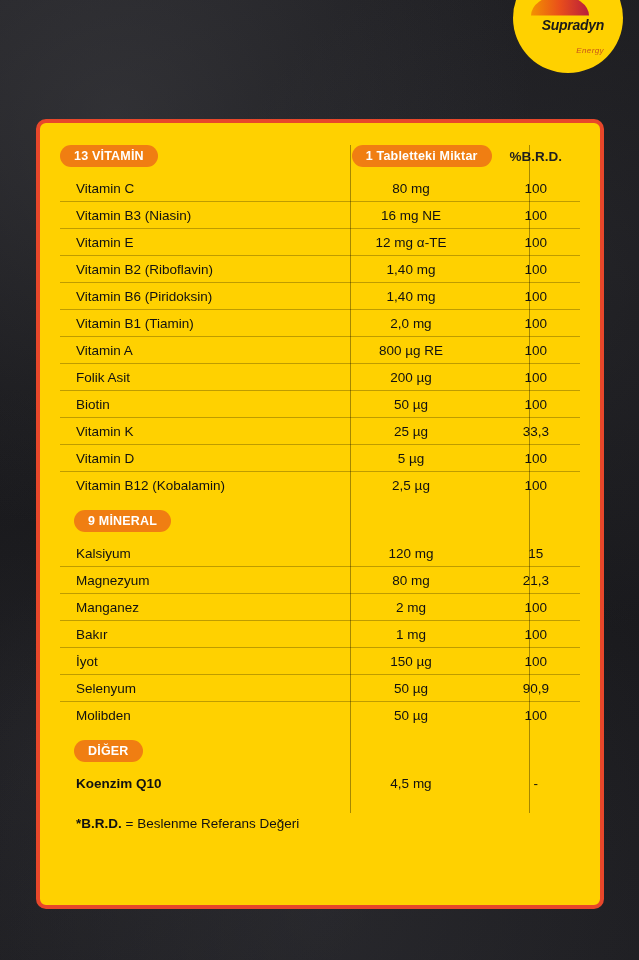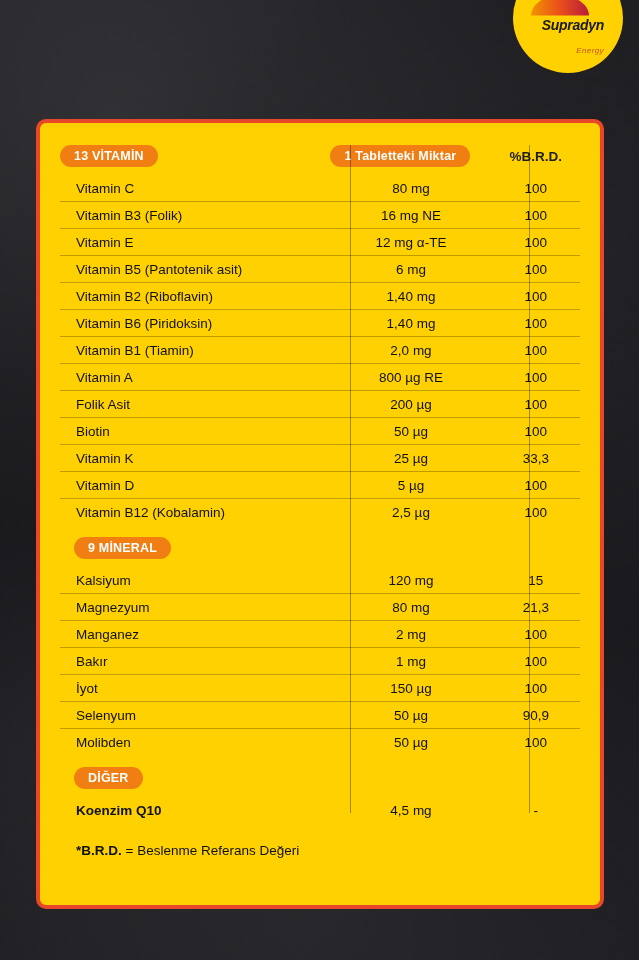--- a/index.html
+++ b/index.html
@@ -97,21 +97,21 @@
     display: inline-block;
     background: #f07e12;
     color: #ffffff;
     font-size: 12.5px;
     font-weight: bold;
     letter-spacing: 0.2px;
     padding: 4px 14px;
     border-radius: 14px;
     white-space: nowrap;
   }
-  td.center { text-align: left; }
+  td.center { text-align: right; }
 
   .hdr-brd {
     text-align: center;
     font-size: 13.5px;
     font-weight: bold;
     color: #1f1f1f;
   }
 
   tr.data td {
     font-size: 13.5px;
@@ -184,32 +184,27 @@
         </td>
         <td class="hdr-brd">%B.R.D.</td>
       </tr>
 
       <tr class="data">
         <td class="name">Vitamin C</td>
         <td class="amount">80 mg</td>
         <td class="brd">100</td>
       </tr>
       <tr class="data">
-        <td class="name">Vitamin B3 (Folik)</td>
+        <td class="name">Vitamin B3 (Niasin)</td>
         <td class="amount">16 mg NE</td>
         <td class="brd">100</td>
       </tr>
       <tr class="data">
         <td class="name">Vitamin E</td>
         <td class="amount">12 mg α-TE</td>
-        <td class="brd">100</td>
-      </tr>
-      <tr class="data">
-        <td class="name">Vitamin B5 (Pantotenik asit)</td>
-        <td class="amount">6 mg</td>
         <td class="brd">100</td>
       </tr>
       <tr class="data">
         <td class="name">Vitamin B2 (Riboflavin)</td>
         <td class="amount">1,40 mg</td>
         <td class="brd">100</td>
       </tr>
       <tr class="data">
         <td class="name">Vitamin B6 (Piridoksin)</td>
         <td class="amount">1,40 mg</td>

